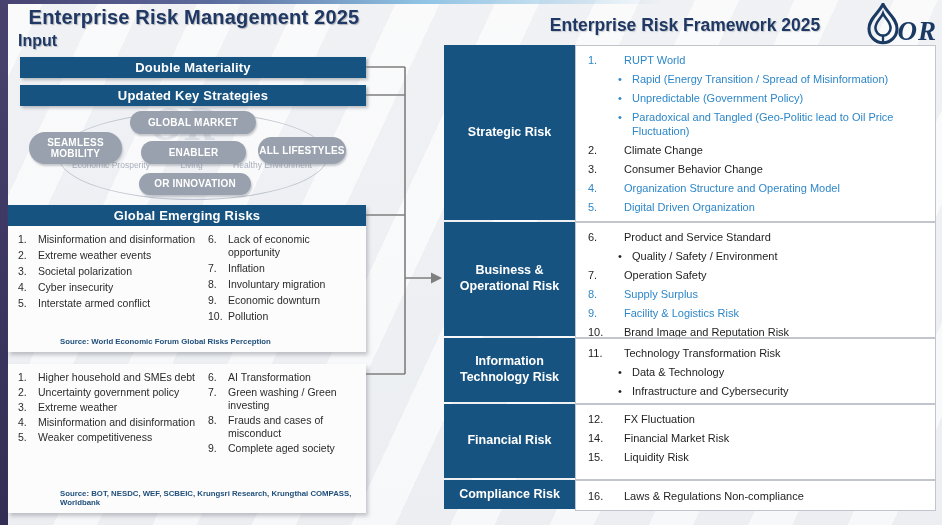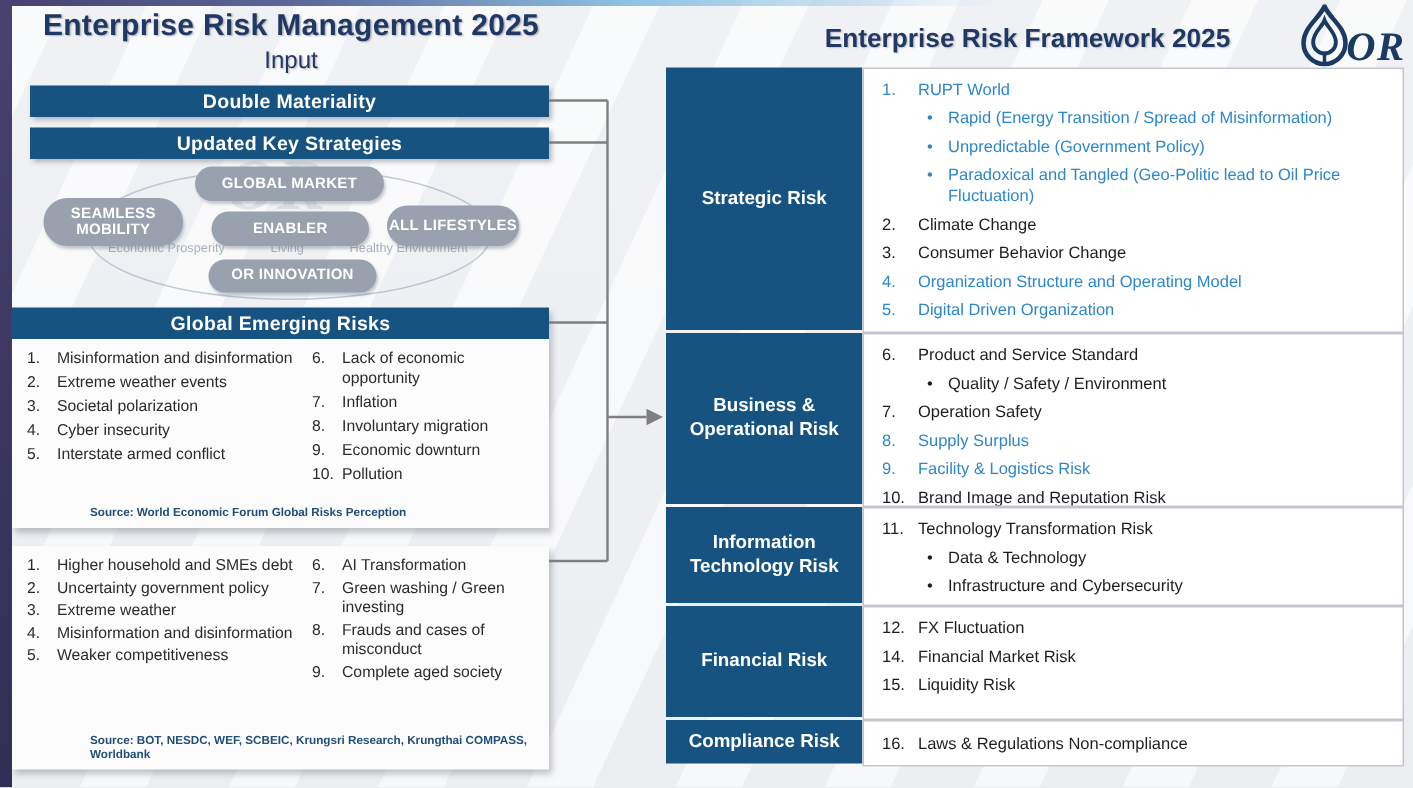--- a/index.html
+++ b/index.html
@@ -13,22 +13,22 @@
   }
   
   .top-line{position:absolute;left:0;top:0;width:700px;height:4px;
     background:linear-gradient(90deg,#474170 0%,#5c6b9d 30%,#8fc3e4 60%,rgba(255,255,255,0) 95%);}
   .edge-bar{position:absolute;left:0;top:3px;width:8px;height:522px;
     background:linear-gradient(180deg,#49426f 0%,#3a355f 60%,#322e55 100%);}
   
   .ltitle{position:absolute;left:18px;top:6px;width:352px;text-align:center;
     font-size:20px;font-weight:bold;color:#1f3864;letter-spacing:.2px;
     text-shadow:1px 1px 1px rgba(120,120,130,.5);}
-  .linput{position:absolute;left:18px;top:32px;width:352px;text-align:center;
-    font-size:16px;font-weight:normal;color:#1f3864;text-shadow:1px 1px 1px rgba(120,120,130,.45);}
+  .linput{position:absolute;left:18px;top:32px;width:352px;text-align:left;
+    font-size:16px;font-weight:bold;color:#1f3864;text-shadow:1px 1px 1px rgba(120,120,130,.45);}
   .hbar{position:absolute;background:#175380;color:#fff;font-weight:bold;
     font-size:13px;display:flex;align-items:center;justify-content:center;
     box-shadow:2px 2px 3px rgba(110,115,125,.45);letter-spacing:.2px;}
   .bar-dm{left:20px;top:57px;width:346px;height:21px;}
   .bar-uks{left:20px;top:85px;width:346px;height:21px;}
   
   .wm-ellipse{position:absolute;left:58px;top:112px;width:268px;height:86px;
     border:1px solid rgba(150,160,178,.55);border-radius:50%;}
   .wm-or{position:absolute;left:150px;top:96px;font-family:"Liberation Serif",serif;
     font-style:italic;font-weight:bold;font-size:48px;color:rgba(27,58,99,.10);}
@@ -69,21 +69,21 @@
   .rtable{position:absolute;left:444px;top:45px;width:492px;display:flex;flex-direction:column;}
   .rrow{display:flex;}
   .rhead{width:131px;flex:none;background:#175380;color:#fff;font-weight:bold;
     font-size:12.5px;line-height:1.25;display:flex;align-items:center;justify-content:center;
     text-align:center;height:calc(100% - 2px);padding:0 8px;box-sizing:border-box;}
   .rhead-wrap{width:131px;flex:none;}
   .rbody{flex:1;background:#fff;border:1px solid #c2c6cc;box-sizing:border-box;
     padding:7px 8px 2px 12px;overflow:hidden;}
   .item{display:flex;font-size:11px;line-height:14px;color:#1e1e1e;margin-bottom:5px;}
   .item .num{width:24px;flex:none;}
-  .item .txt{flex:1;}
+  .item .txt{flex:1;margin-left:12px;}
   .sub{display:flex;font-size:11px;line-height:14px;color:#1e1e1e;margin:0 0 5px 30px;}
   .sub::before{content:"\2022";width:14px;flex:none;}
   .hl{color:#2e87c9;}
   .rrow-compliance .rbody{display:flex;align-items:center;padding-top:0;padding-bottom:0;}
   .rrow-compliance .item{margin-bottom:0;}
   
   .connectors{position:absolute;left:0;top:0;width:942px;height:525px;pointer-events:none;}
 </style>
 </head>
 <body>

